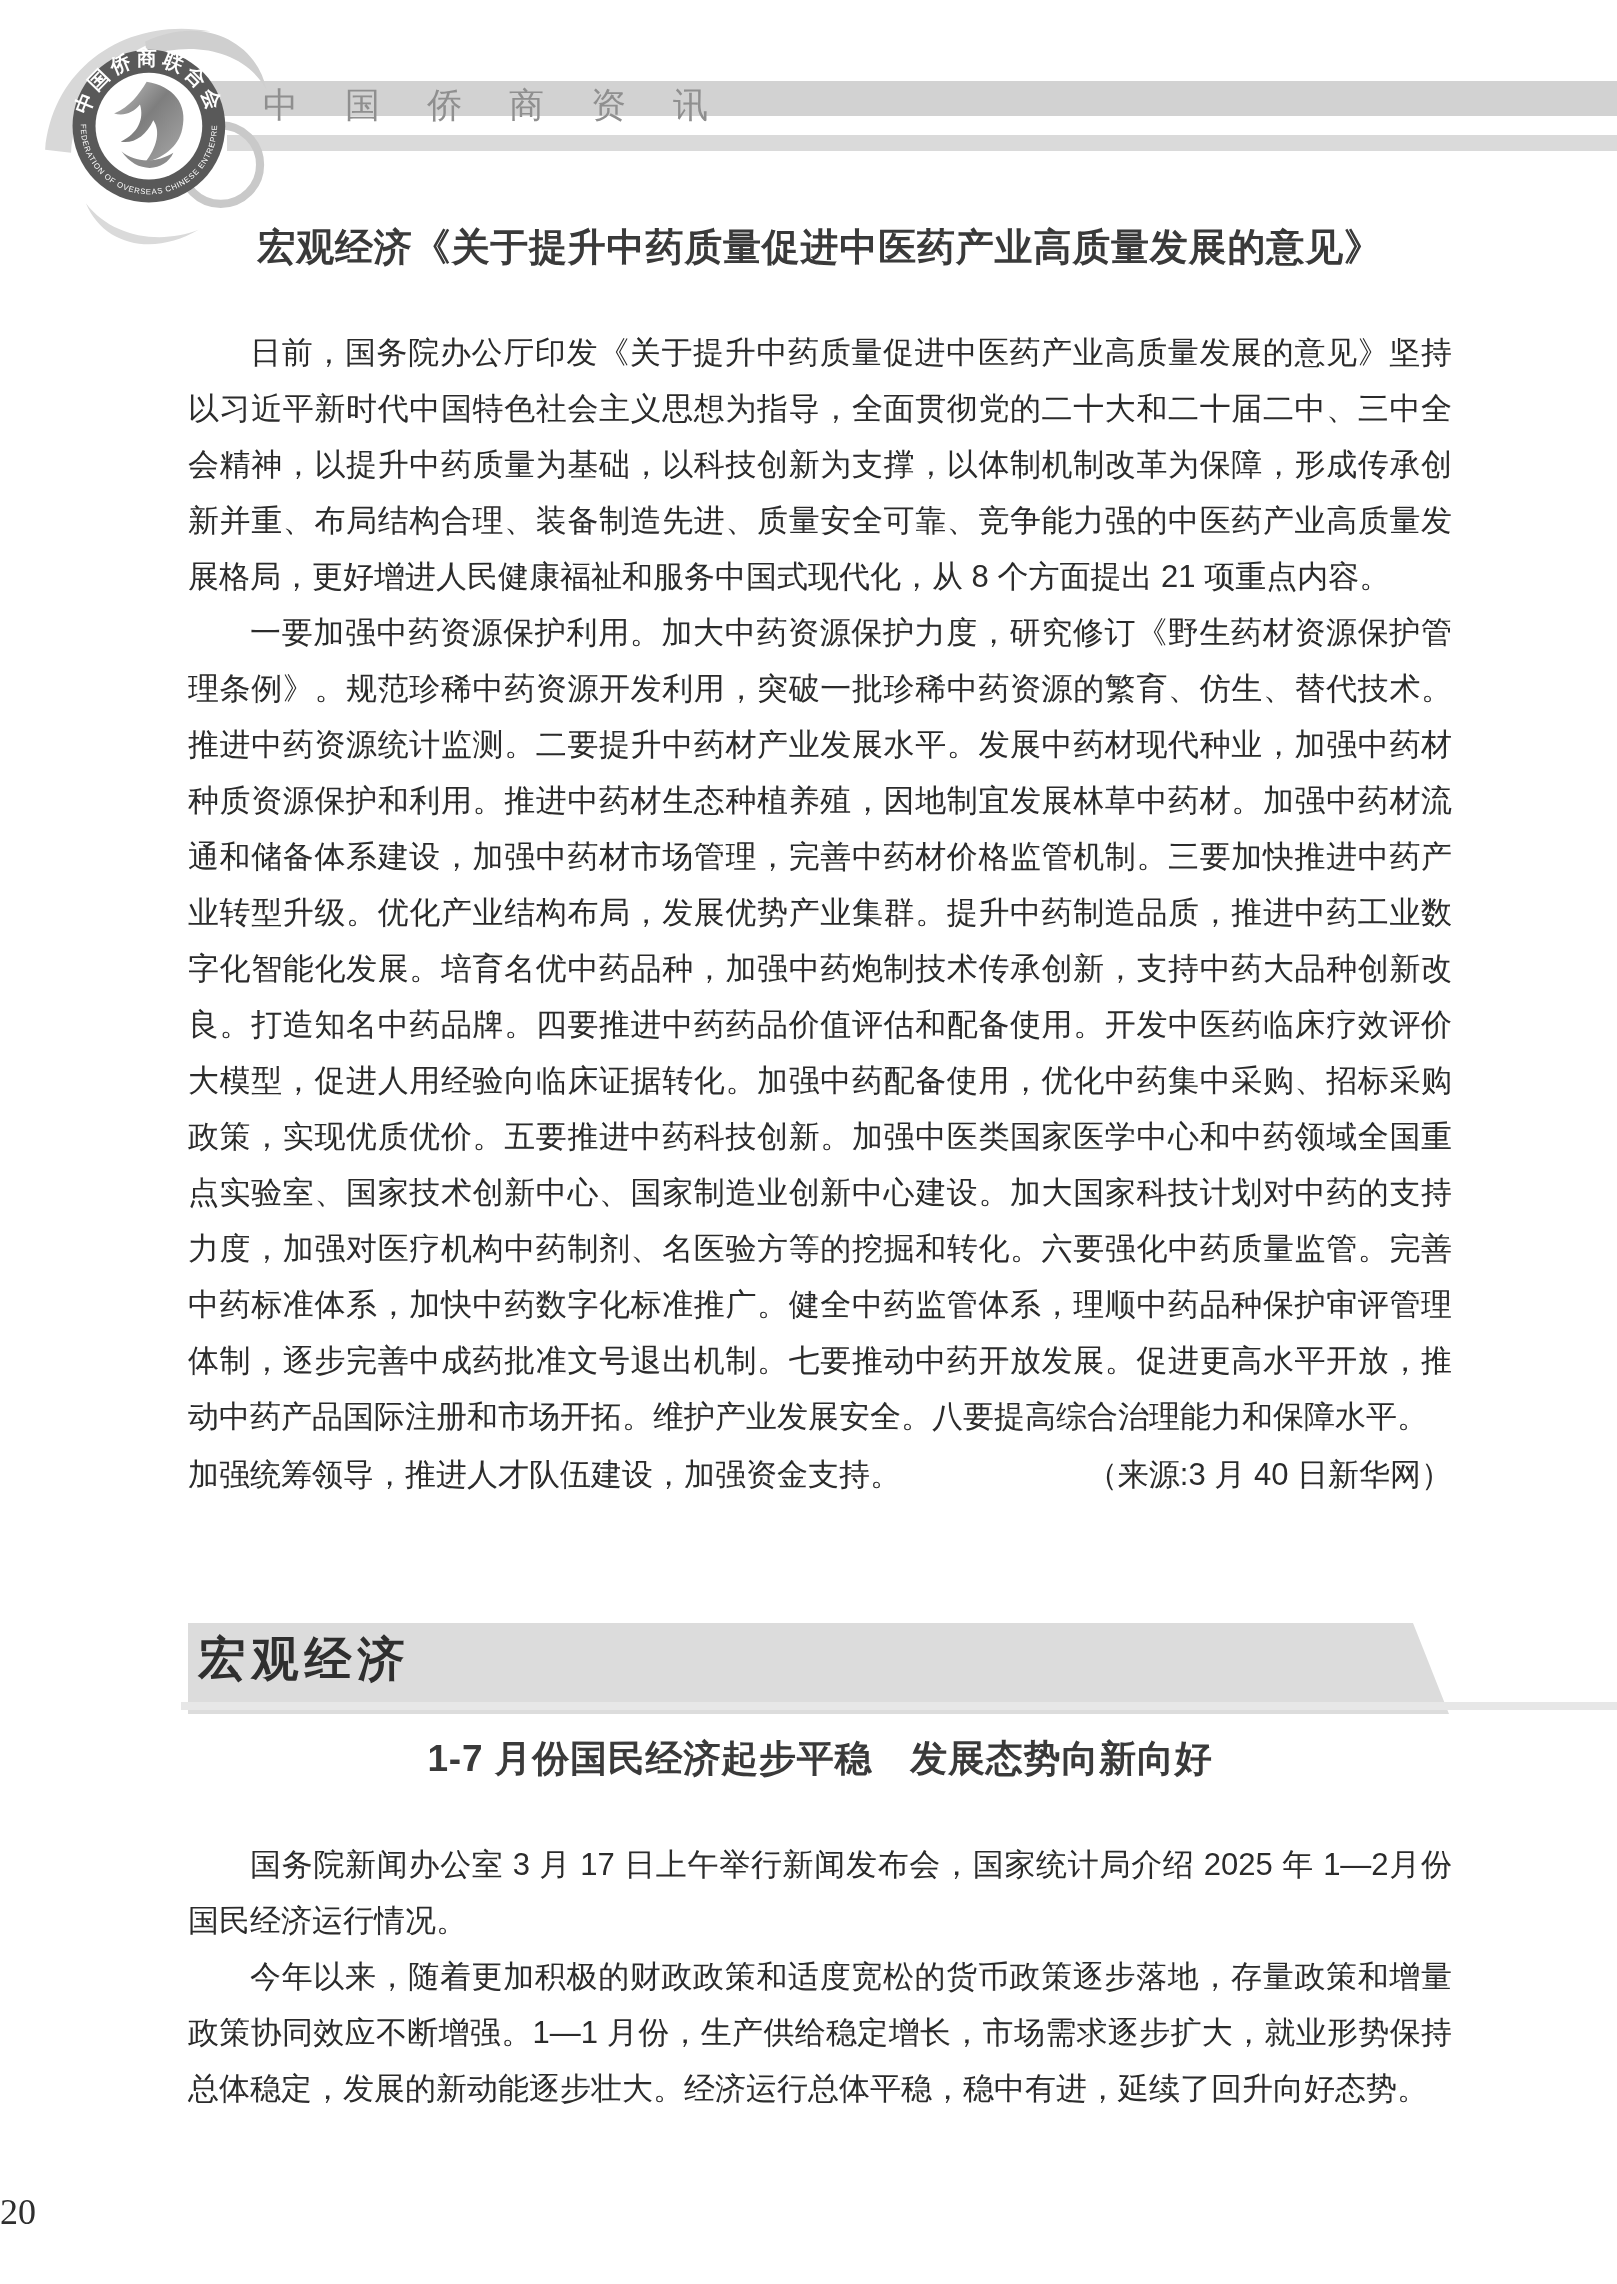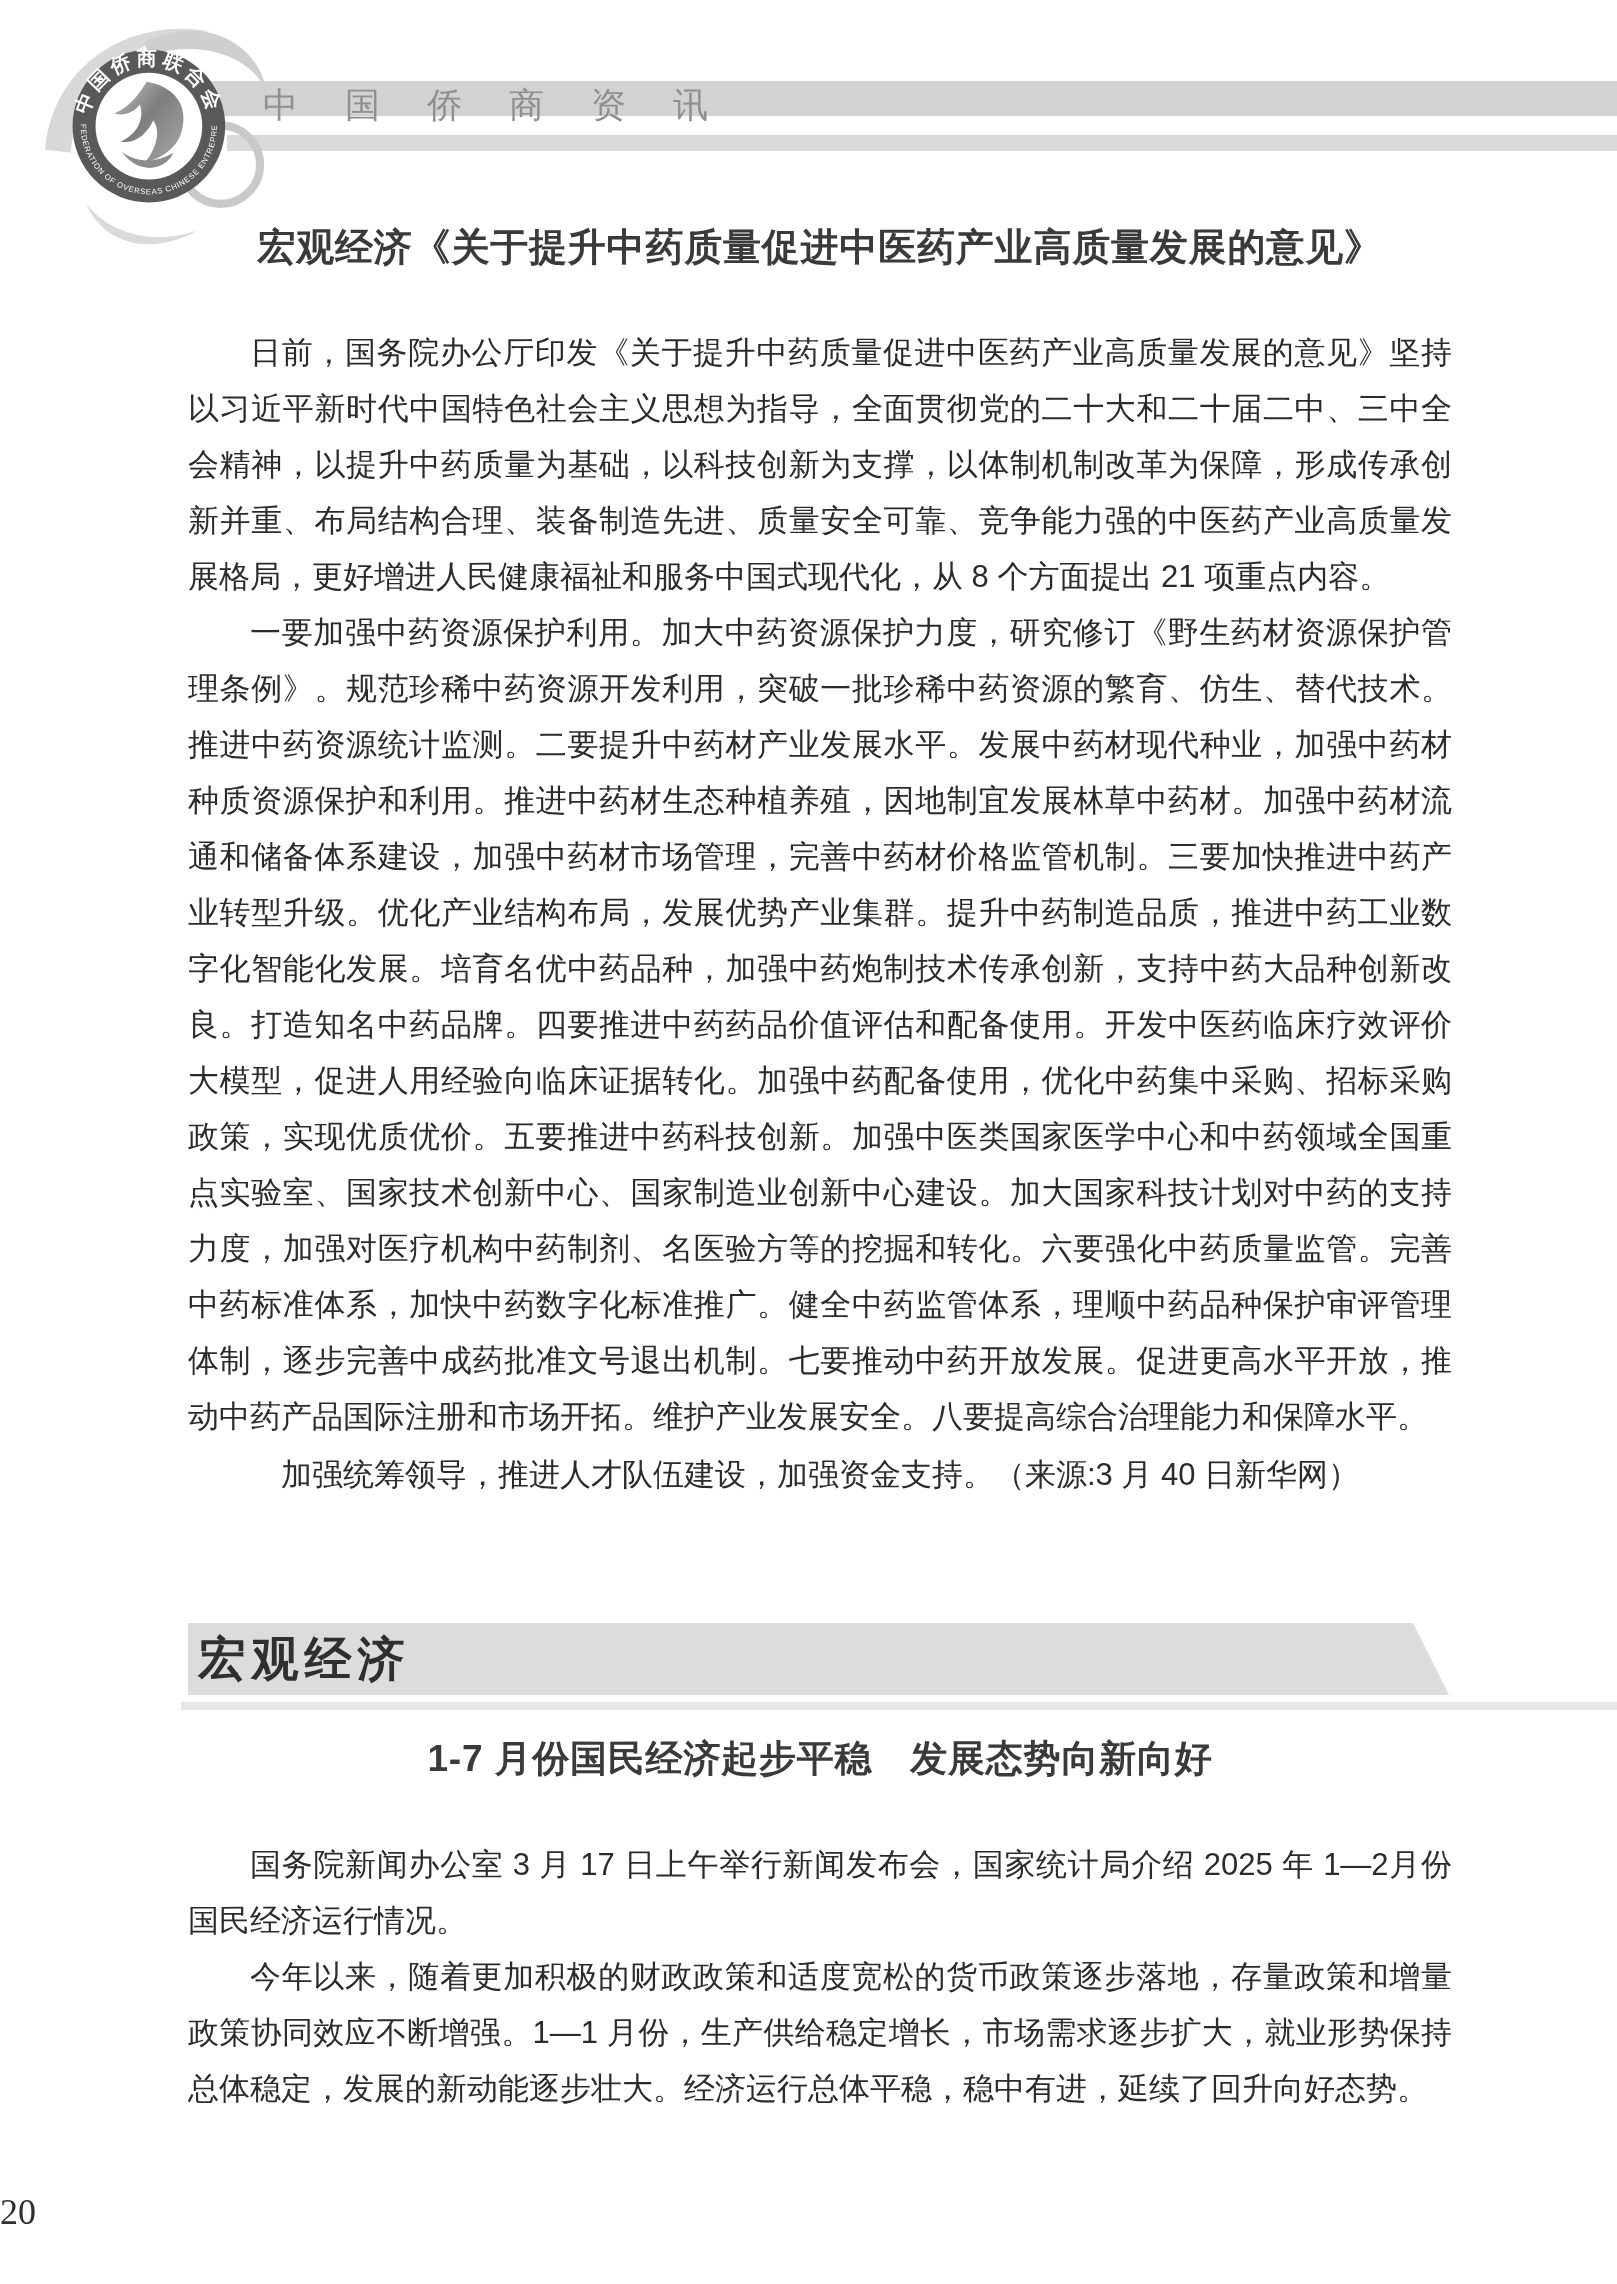--- a/index.html
+++ b/index.html
@@ -16,26 +16,26 @@
   .masthead-bar2 { position:absolute; top:135px; left:227px; right:0; height:16px;
                    background:#dadada; }
   .logo-wrap { position:absolute; top:9px; left:34px; width:252px; height:252px; }
 
   
   .content { position:absolute; left:188px; width:1264px; }
   .article-title { text-align:center; font-weight:bold; color:#3a3a3a;
                    font-size:38px; letter-spacing:0.8px; line-height:1.25; }
   .body-text p { font-size:31px; line-height:56px; text-align:justify;
                  text-justify:inter-ideograph; text-indent:2em; color:#2b2b2b; }
-  .closing-row { display:flex; justify-content:center; align-items:baseline;
+  .closing-row { display:flex; justify-content:space-between; align-items:baseline;
                  font-size:31px; line-height:60px; }
   .closing-row .src { color:#2b2b2b; }
 
   
-  .section-banner { position:absolute; top:1623px; left:188px; width:1261px; height:72px;
+  .section-banner { position:absolute; top:1623px; left:188px; width:1261px; height:91px;
                     background:#dcdcdc;
                     clip-path:polygon(0 0, calc(100% - 36px) 0, 100% 100%, 0 100%); }
   .section-banner .label { font-family:"Liberation Serif", serif; font-weight:bold;
                            font-size:47px; letter-spacing:6px; color:#2f2f2f;
                            line-height:72px; padding-left:10.5px; }
   .section-underline { position:absolute; top:1702px; left:181px; right:0; height:7.5px;
                        background:#e7e7e7; }
 
   .page-number { position:absolute; top:2191px; left:0; width:100%;
                  text-align:left; font-family:"Liberation Serif", serif;

